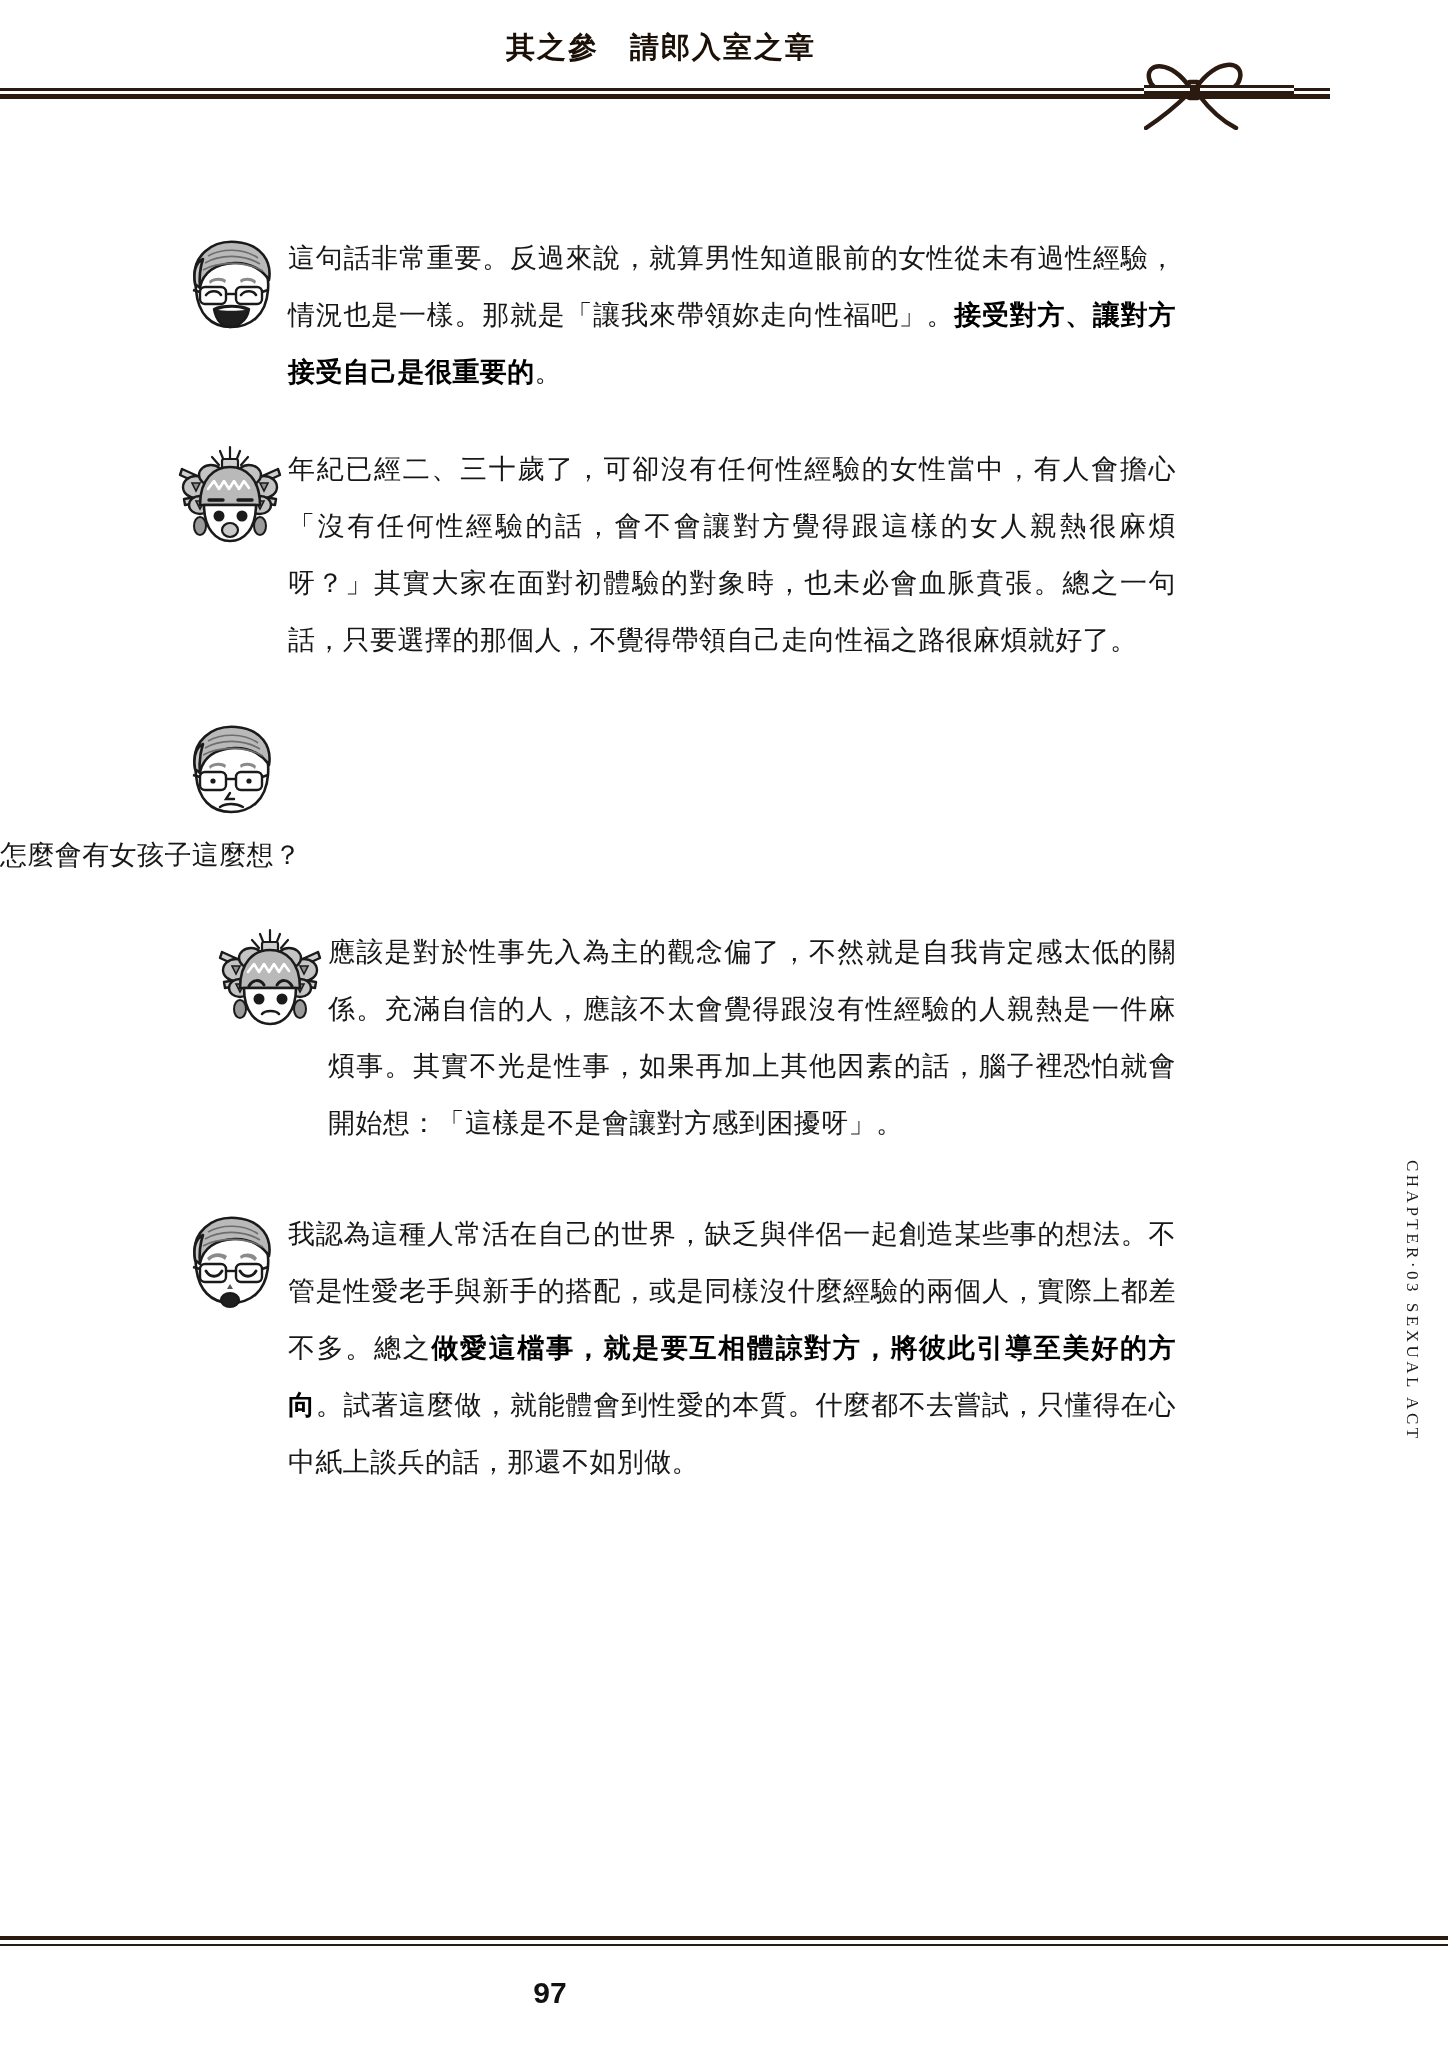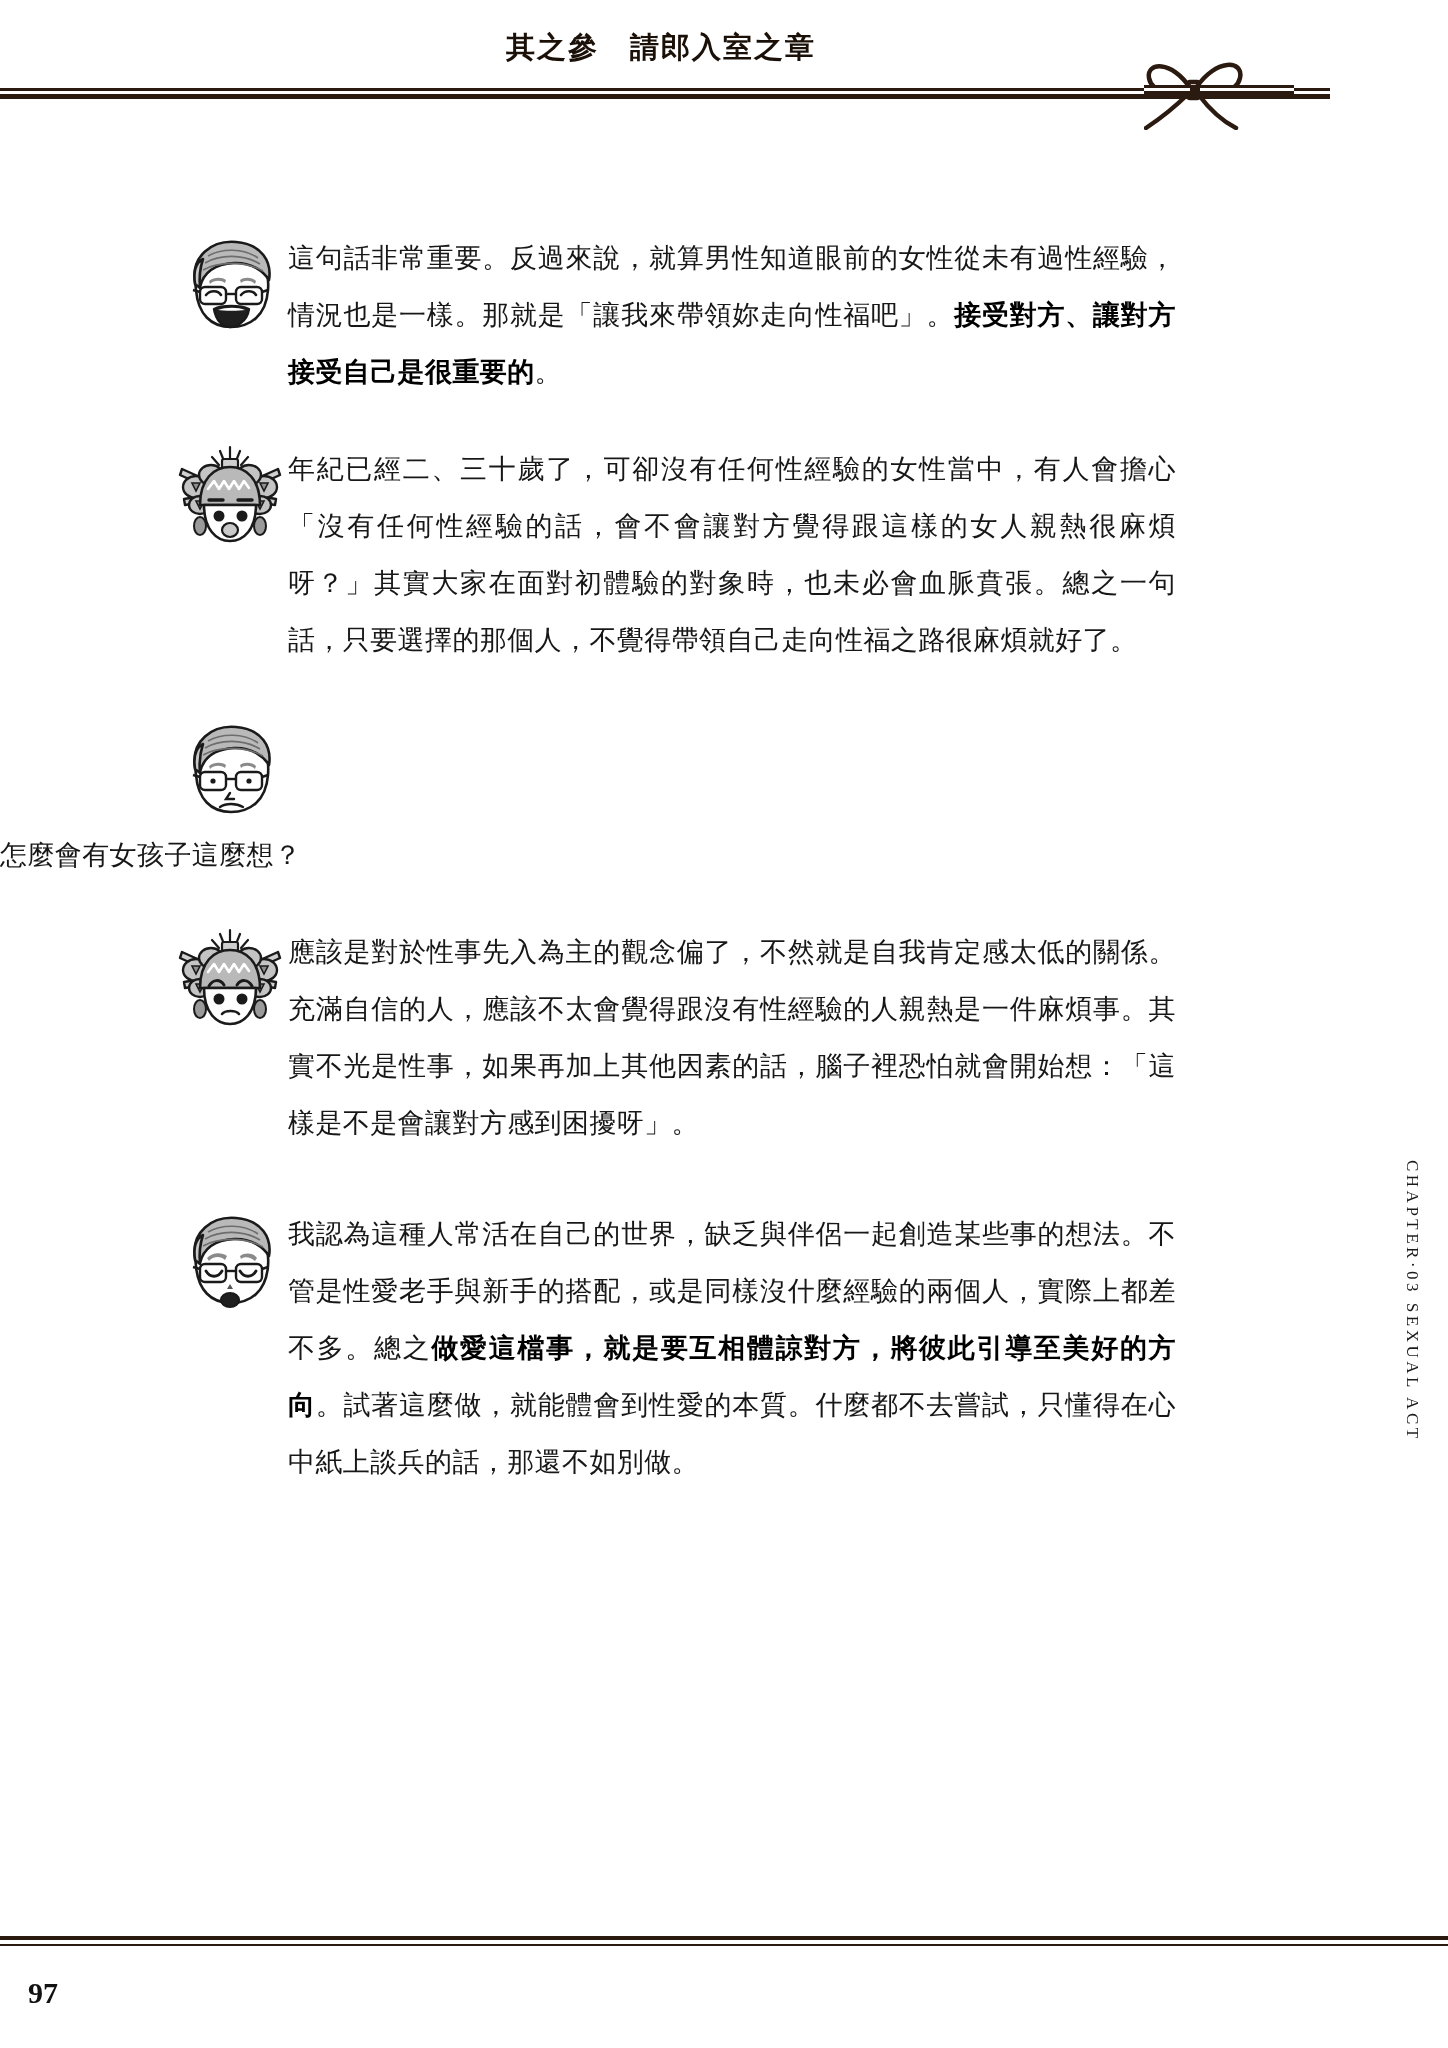--- a/index.html
+++ b/index.html
@@ -99,26 +99,25 @@
     position: absolute;
     left: 0; top: 8px;
     width: 1448px; height: 2px;
     background: #2b1a10;
   }
   .page-number {
     position: absolute;
     left: 0;
     top: 48px;
     width: 1100px;
-    text-align: left;
+    text-align: center;
     font-size: 30px;
     font-weight: bold;
     color: #111111;
-    font-family: Liberation Serif, serif;
-    padding-left: 28px;
+    font-family: Liberation Sans, sans-serif;
   }
 
   
   .side-chapter {
     position: absolute;
     right: 26px;
     top: 1160px;
     font-size: 17px;
     letter-spacing: 3.5px;
     color: #1a1a1a;
@@ -164,21 +163,21 @@
     font-family: "Liberation Serif", "DejaVu Serif", serif;
     letter-spacing: 0.4px;
   }
   .dialog-text b {
     font-weight: 700;
     color: #000000;
   }
   .blk-1 { margin-bottom: 40px; }
   .blk-2 { margin-bottom: 46px; justify-content: space-between; }
   .blk-3 { margin-bottom: 40px; flex-direction: column; }
-  .blk-4 { margin-bottom: 54px; }
+  .blk-4 { margin-bottom: 54px; margin-left: 40px; }
   .blk-5 { margin-bottom: 0; }
 </style>
 </head>
 <body>
 
 <div class="page-header">
   <div class="header-title">其之參　請郎入室之章</div>
   <div class="header-rule">
     <div class="line-thin"></div>
     <div class="line-gap"></div>

